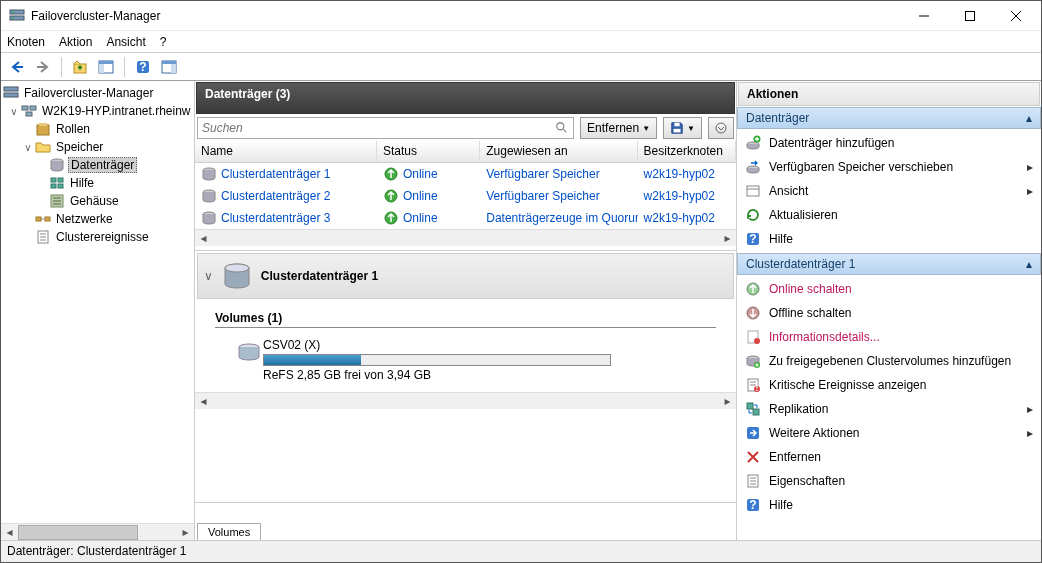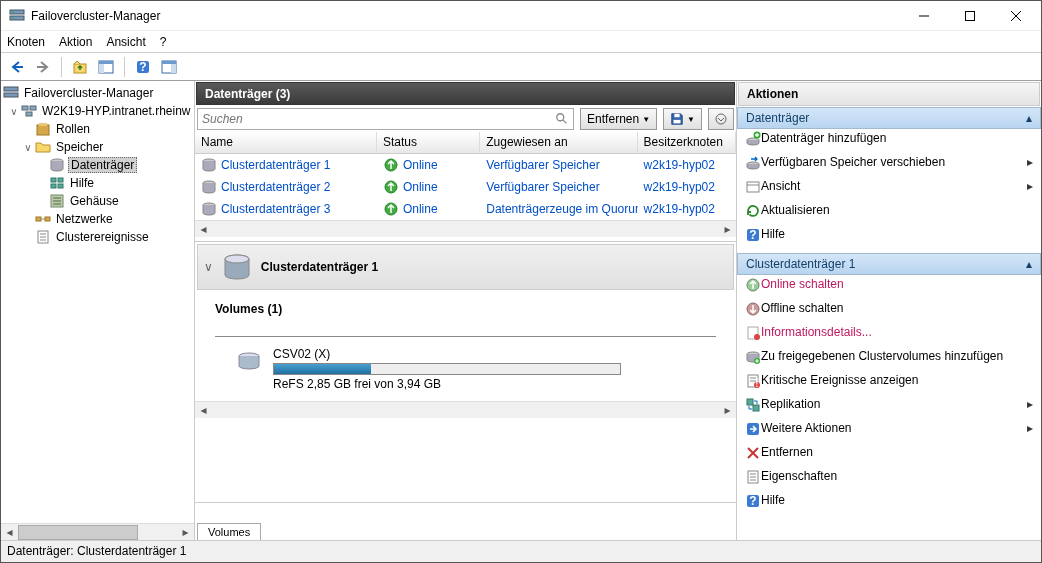--- a/index.html
+++ b/index.html
@@ -20,47 +20,47 @@
 .tree{flex:1;overflow:hidden}
 .tree-item{display:flex;align-items:center;height:18px;white-space:nowrap;cursor:default}
 .tree-item .exp{width:14px;text-align:center;color:#666;font-size:10px}
 .tree-item .ticon{width:16px;height:16px;margin-right:3px;flex-shrink:0}
 .tree-item.sel .lbl{background:#d0d0d0;border:1px dotted #666;padding:0 2px}
 .tree-item .lbl{padding:0 2px}
 .hscroll{height:17px;border-top:1px solid #ddd;background:#f0f0f0;display:flex;align-items:center}
 .hscroll .thumb{height:15px;background:#ccc;border:1px solid #aaa}
 .hscroll .arrow{width:17px;height:15px;display:flex;align-items:center;justify-content:center;color:#555}
 .center-pane{flex:1;display:flex;flex-direction:column;border-right:1px solid #ccc;min-width:0}
-.dark-head{height:23px;background:linear-gradient(#5a5a5a,#3a3a3a);color:#fff;font-weight:bold;padding:4px 8px;border:1px solid #333;margin:1px}
+.dark-head{height:32px;background:linear-gradient(#5a5a5a,#3a3a3a);color:#fff;font-weight:bold;padding:4px 8px;border:1px solid #333;margin:1px}
 .searchrow{display:flex;gap:6px;padding:2px;align-items:flex-start}
 .searchbox{flex:1;height:22px;border:1px solid #aaa;display:flex;align-items:center;padding:0 4px;background:#fff}
 .searchbox input{border:none;outline:none;flex:1;font-style:italic;color:#888;background:transparent}
 .sbtn{height:22px;border:1px solid #999;background:linear-gradient(#f8f8f8,#e0e0e0);padding:0 6px;display:flex;align-items:center;gap:3px;font-size:11px}
 .grid-head{display:flex;background:linear-gradient(#fff,#e8e8e8);border-bottom:1px solid #ccc;height:22px}
 .grid-head .col{padding:3px 6px;border-right:1px solid #ddd}
 .grid-body{overflow:auto}
 .grid-row{display:flex;height:22px;align-items:center;color:#0050c8}
 .grid-row .cell{padding:0 6px;display:flex;align-items:center;gap:4px;overflow:hidden;white-space:nowrap}
 .c-name{width:185px}.c-status{width:105px}.c-assign{width:160px}.c-owner{width:100px}
 .ico16{width:16px;height:16px;flex-shrink:0}
 .detail-pane{border-top:1px solid #ccc;margin-top:4px;flex:1;display:flex;flex-direction:column;min-height:0}
 .detail-title{display:flex;align-items:center;gap:8px;padding:6px;background:linear-gradient(#f0f0f0,#e0e0e0);border:1px solid #ccc;margin:2px}
 .detail-title .big-ico{width:32px;height:32px}
 .detail-body{padding:10px 20px}
-.vol-head{font-weight:bold;border-bottom:1px solid #888;padding-bottom:20px;margin-bottom:10px}
-.vol-item{display:flex;gap:10px;align-items:flex-start;margin-left:20px}
+.vol-head{font-weight:bold;border-bottom:1px solid #888;padding-bottom:2px;margin-bottom:10px}
+.vol-item{display:flex;gap:0;align-items:flex-start;margin-left:20px}
 .vol-bar{width:348px;height:12px;border:1px solid #888;background:#eee;margin:2px 0;position:relative}
 .vol-bar .fill{height:100%;background:linear-gradient(#4aa0d0,#2070a0)}
 .tabs{height:38px;border-top:1px solid #ccc;display:flex;align-items:flex-end;padding-left:2px;margin-top:auto}
 .tab{border:1px solid #aaa;border-bottom:none;padding:2px 10px;background:#fff;font-size:11px}
 .actions-pane{width:304px;display:flex;flex-direction:column}
 .actions-title{height:24px;background:linear-gradient(#f6f6f6,#e4e4e4);border:1px solid #ccc;margin:1px;padding:4px 8px;font-weight:bold}
 .section-head{height:22px;background:linear-gradient(#d4e6f8,#b8d4f0);border:1px solid #a0b8d0;padding:3px 8px;color:#14416b;display:flex;justify-content:space-between;align-items:center}
 .action-list{padding:2px 0}
-.action-item{display:flex;align-items:flex-start;height:24px;padding:0 8px;cursor:default}
+.action-item{display:flex;align-items:center;height:24px;padding:0 8px;gap:8px;cursor:default}
 .action-item.disabled{color:#be185d}
 .action-item .chev{margin-left:auto;color:#333}
 .statusbar{height:22px;border-top:1px solid #ccc;padding:3px 6px;background:#f0f0f0}
 </style>
 </head>
 <body>
 
 <div class="titlebar">
   <svg class="ticon" viewBox="0 0 16 16">
       <rect x="1" y="2" width="14" height="4" fill="#7a99b8" stroke="#456"></rect>

